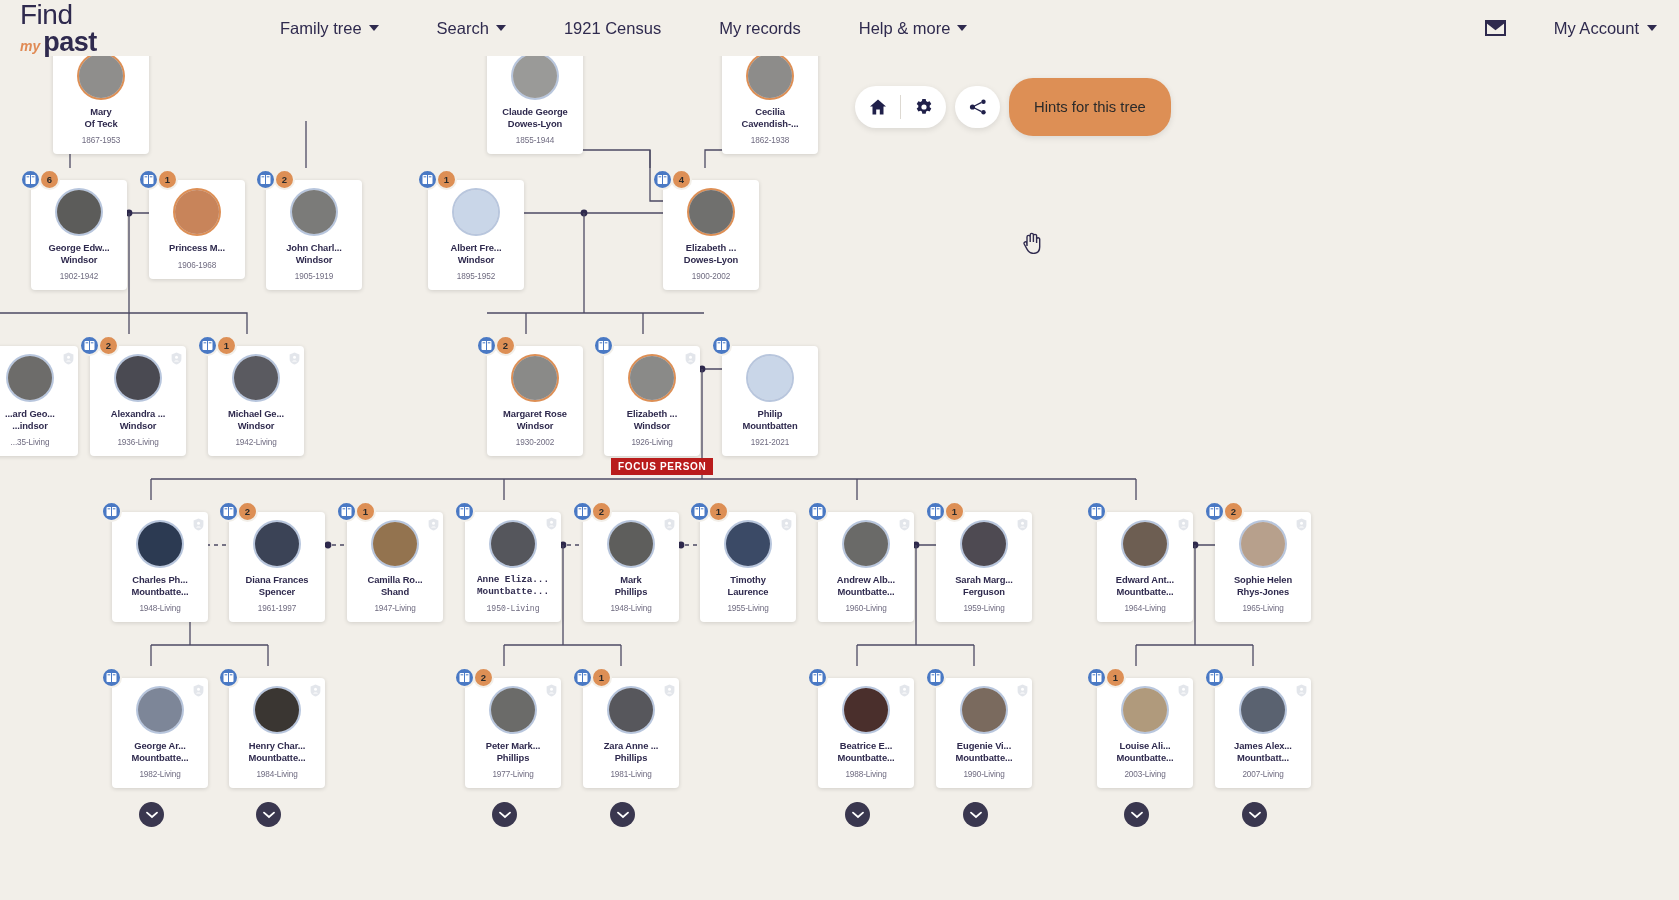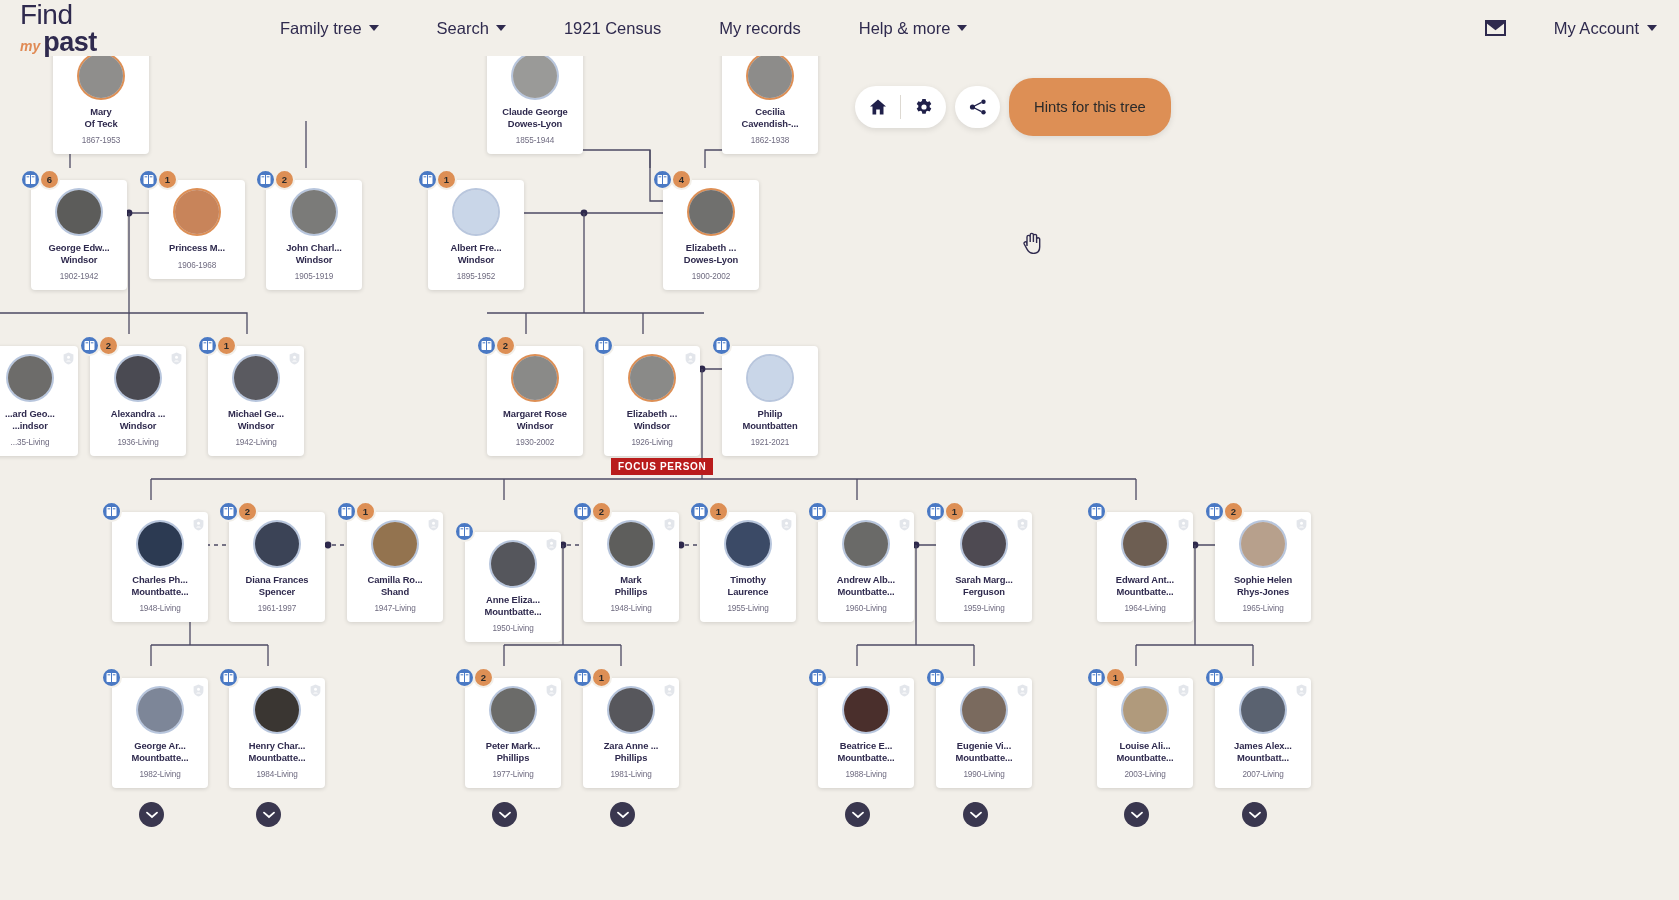--- a/index.html
+++ b/index.html
@@ -532,21 +532,21 @@
             <path d="M5.5 .6 L10.4 2.4 V7 c0 3.1 -2.6 4.8 -4.9 5.5 C3.2 11.8 .6 10.1 .6 7 V2.4 Z" fill="#cdd2dc"></path>
             <circle cx="5.5" cy="5.3" r="1.5" fill="#fff"></circle>
             <path d="M2.9 9.6 c.5-1.6 4.7-1.6 5.2 0" fill="#fff"></path>
           </svg></div>
         <div class="avatar ring-b">
           <span class="ph" style="background:#93734f;"></span>
         </div>
         <div class="nm"><span>Camilla Ro...</span><br><span>Shand</span></div>
         <div class="dt">1947-Living</div>
       </div>
-      <div class="card" style="left: 465px; top: 476px;">
+      <div class="card" style="left: 465px; top: 456px; font-family: Liberation Mono, monospace;">
         <div class="bk">
           <svg width="11" height="11" viewBox="0 0 11 11">
             <rect x="0.5" y="1" width="10" height="9" rx="1" fill="#fff"></rect>
             <rect x="5" y="1" width="1" height="9" fill="#4a79c4"></rect>
             <rect x="1.6" y="2.3" width="2.6" height="1" fill="#4a79c4"></rect>
             <rect x="6.8" y="2.3" width="2.6" height="1" fill="#4a79c4"></rect>
           </svg>
         </div>
         <div class="shield"><svg viewBox="0 0 11 13" width="11" height="13">
             <path d="M5.5 .6 L10.4 2.4 V7 c0 3.1 -2.6 4.8 -4.9 5.5 C3.2 11.8 .6 10.1 .6 7 V2.4 Z" fill="#cdd2dc"></path>

